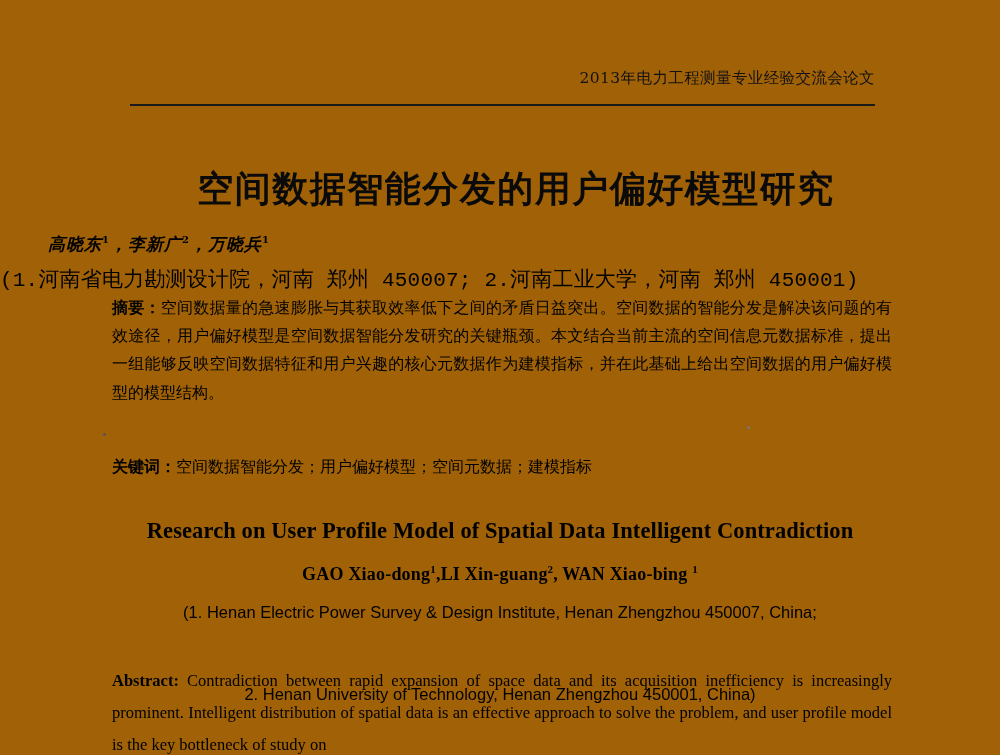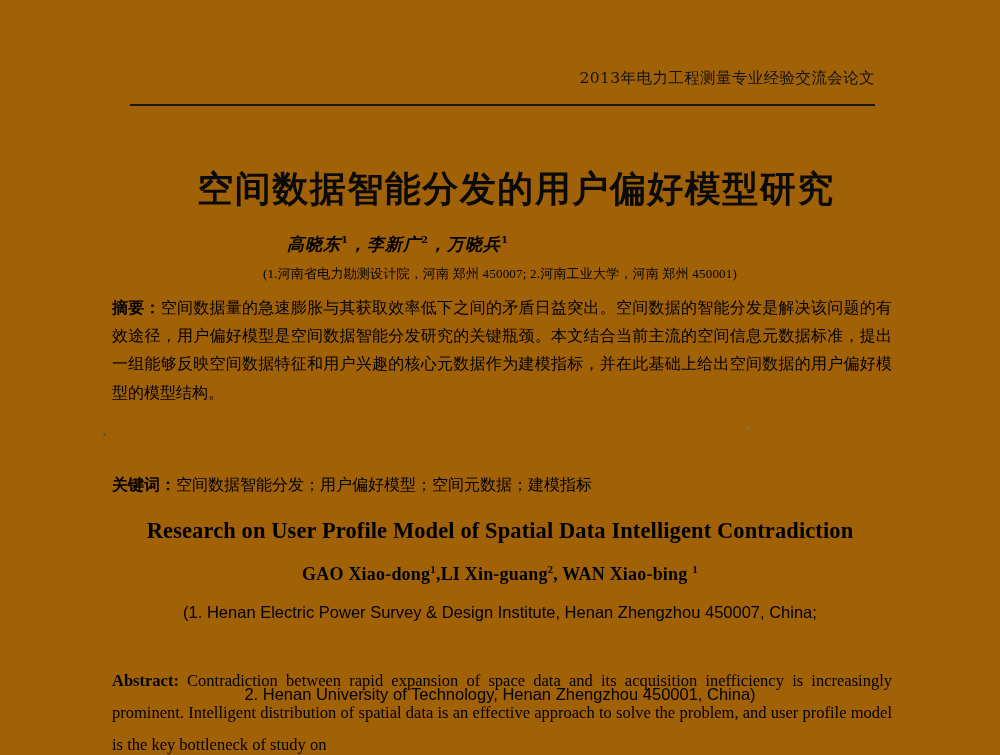--- a/index.html
+++ b/index.html
@@ -58,40 +58,40 @@
     letter-spacing: 1.5px;
     color: #0a0a0a;
     white-space: nowrap;
     padding-left: 16px;
   }
   .cn-authors {
     position: absolute;
     left: 0;
     top: 233px;
     width: 796px;
-    text-align: center;
+    text-align: left;
     font-family: "DejaVu Serif", serif;
     font-weight: bold;
     font-size: 17px;
     letter-spacing: 1px;
     font-style: italic;
+    padding-left: 48px;
   }
   .cn-authors sup {
     font-size: 10px;
     font-style: normal;
     vertical-align: super;
   }
   .cn-affil {
     position: absolute;
     left: 0;
     top: 265px;
     width: 1000px;
-    text-align: center;
-    font-family: Liberation Serif, serif;
-    font-size: 13px;
+    font-family: Liberation Mono, monospace;
+    font-size: 21px;
     letter-spacing: 0.2px;
     white-space: nowrap;
   }
 
   
   .cn-abstract {
     position: absolute;
     left: 112px;
     top: 294px;
     width: 780px;
@@ -101,21 +101,21 @@
     text-align: justify;
     text-justify: inter-character;
   }
   .cn-abstract .lbl {
     font-weight: bold;
     font-family: "DejaVu Sans", sans-serif;
   }
   .cn-keywords {
     position: absolute;
     left: 112px;
-    top: 472px;
+    top: 454px;
     width: 780px;
     font-family: "DejaVu Serif", serif;
     font-size: 16px;
     line-height: 26px;
     white-space: nowrap;
   }
   .cn-keywords .lbl {
     font-weight: bold;
     font-family: "DejaVu Sans", sans-serif;
   }

